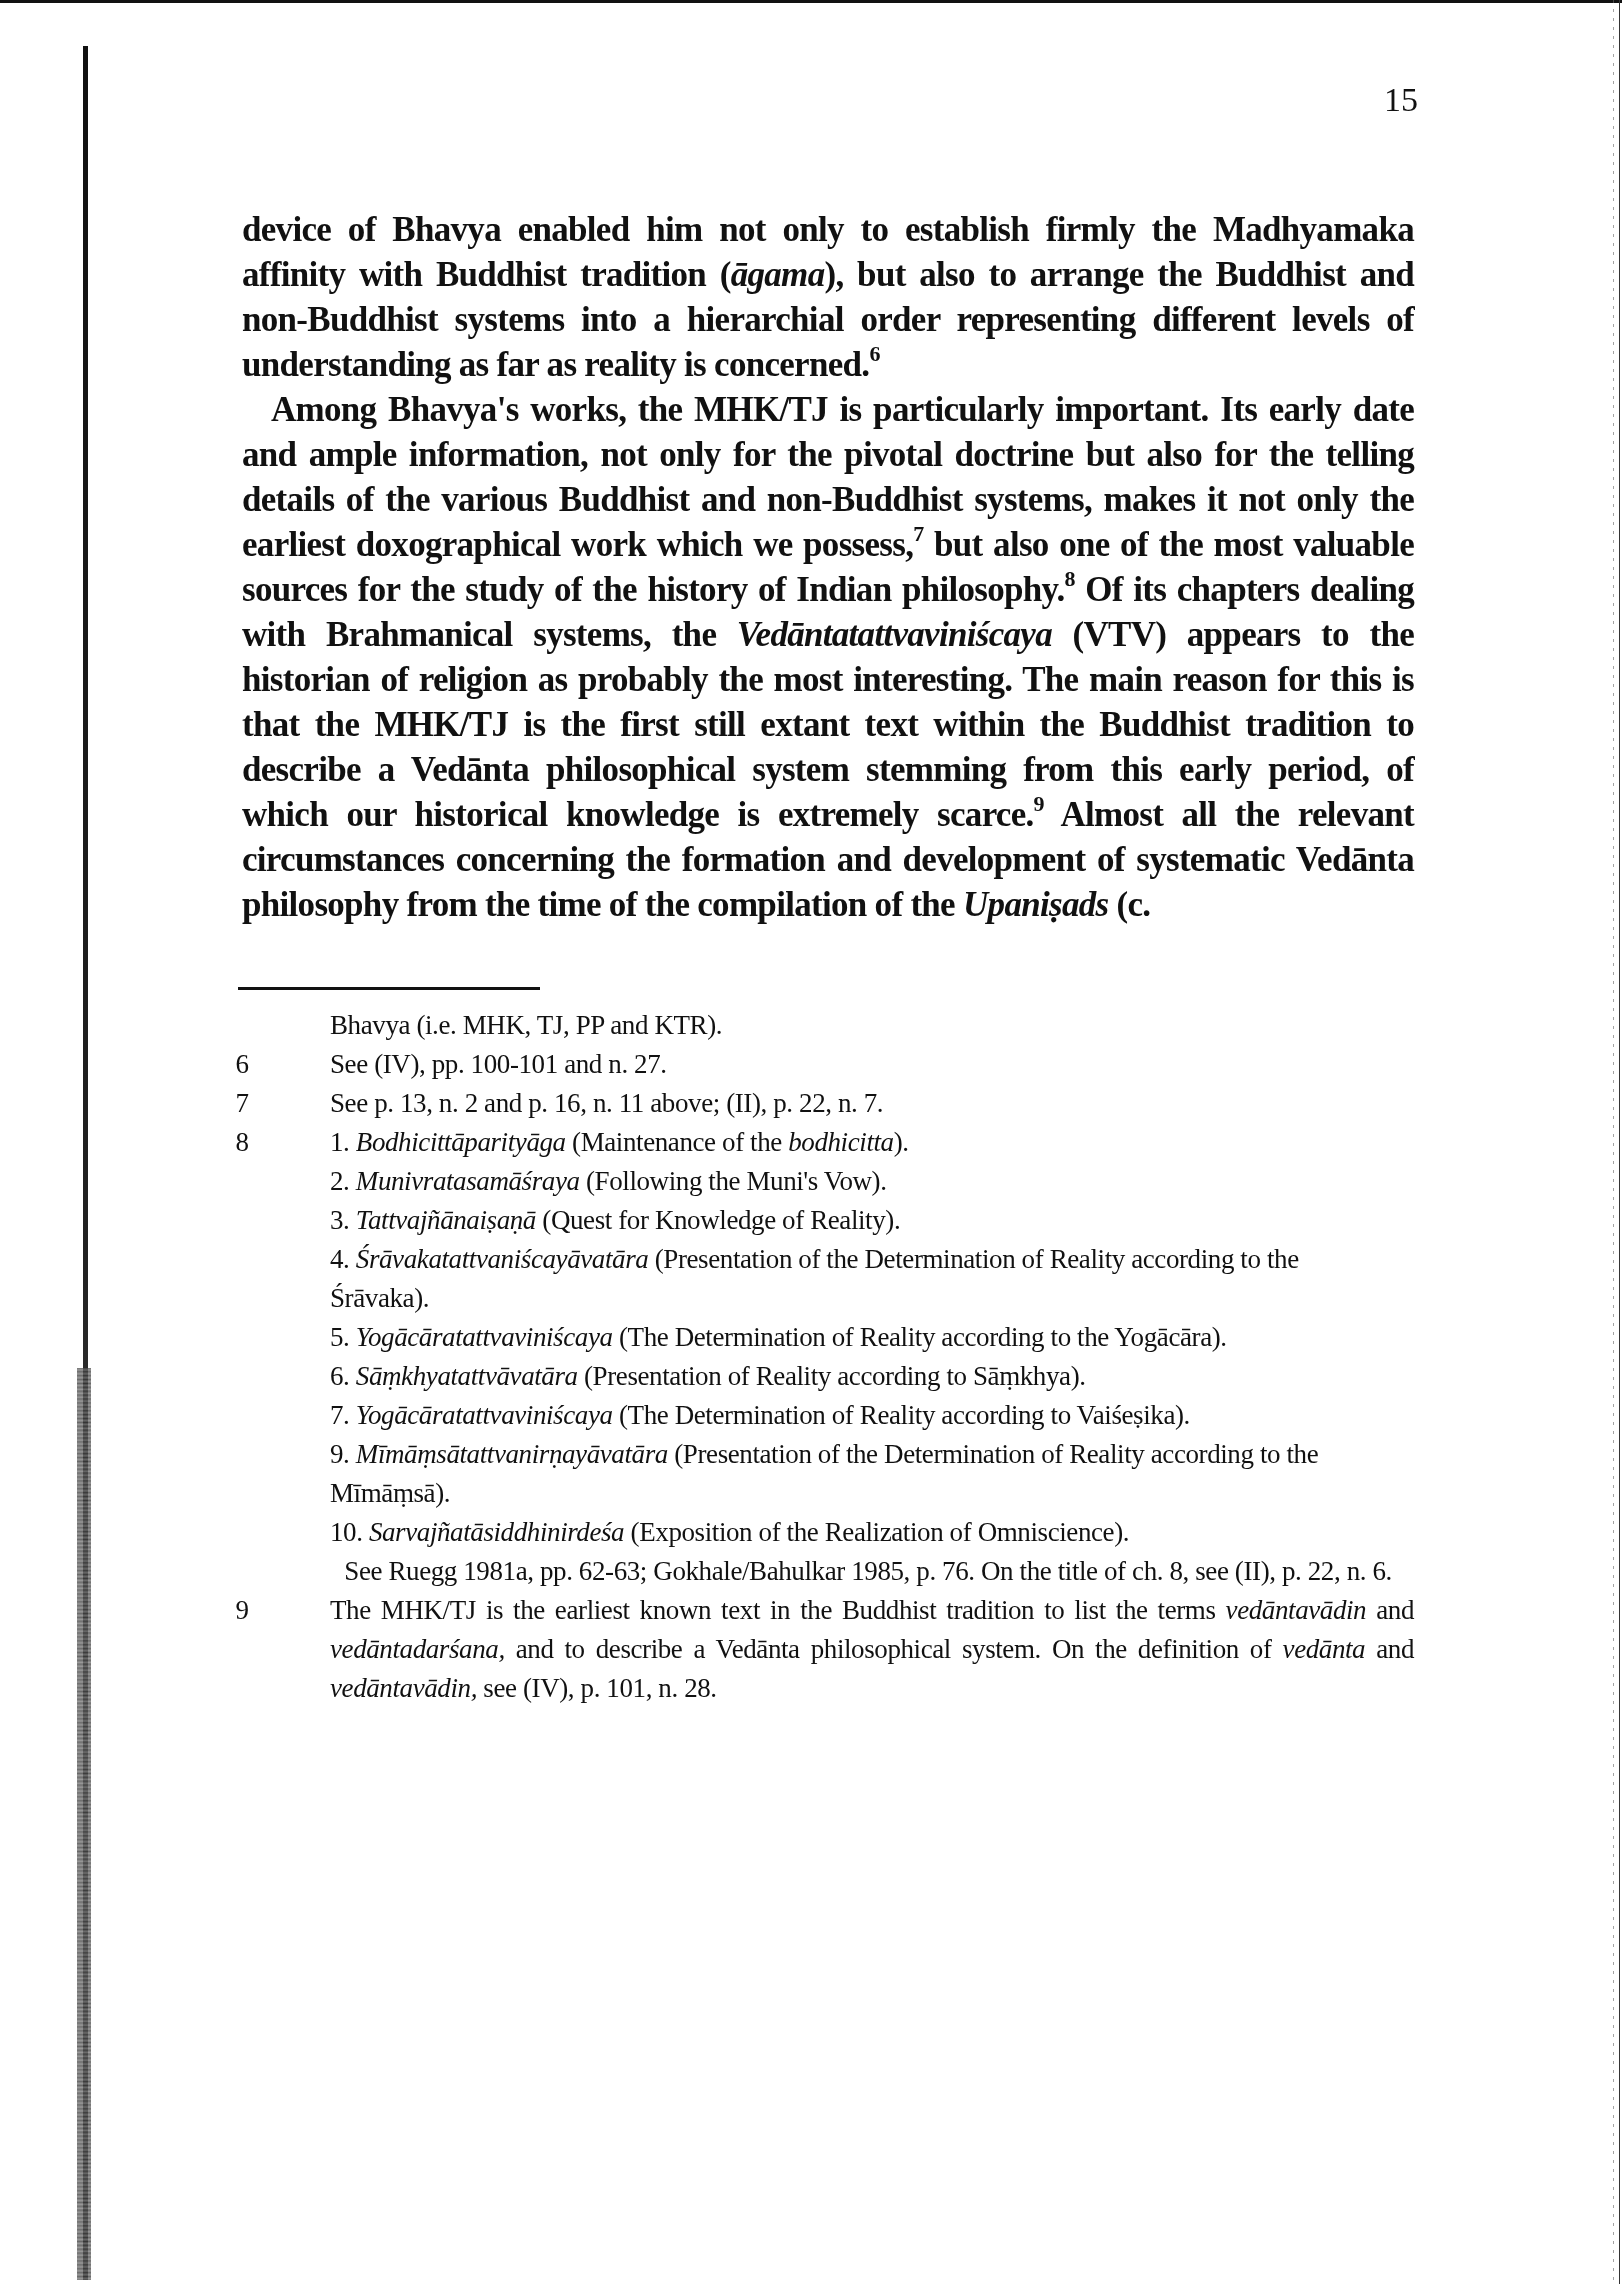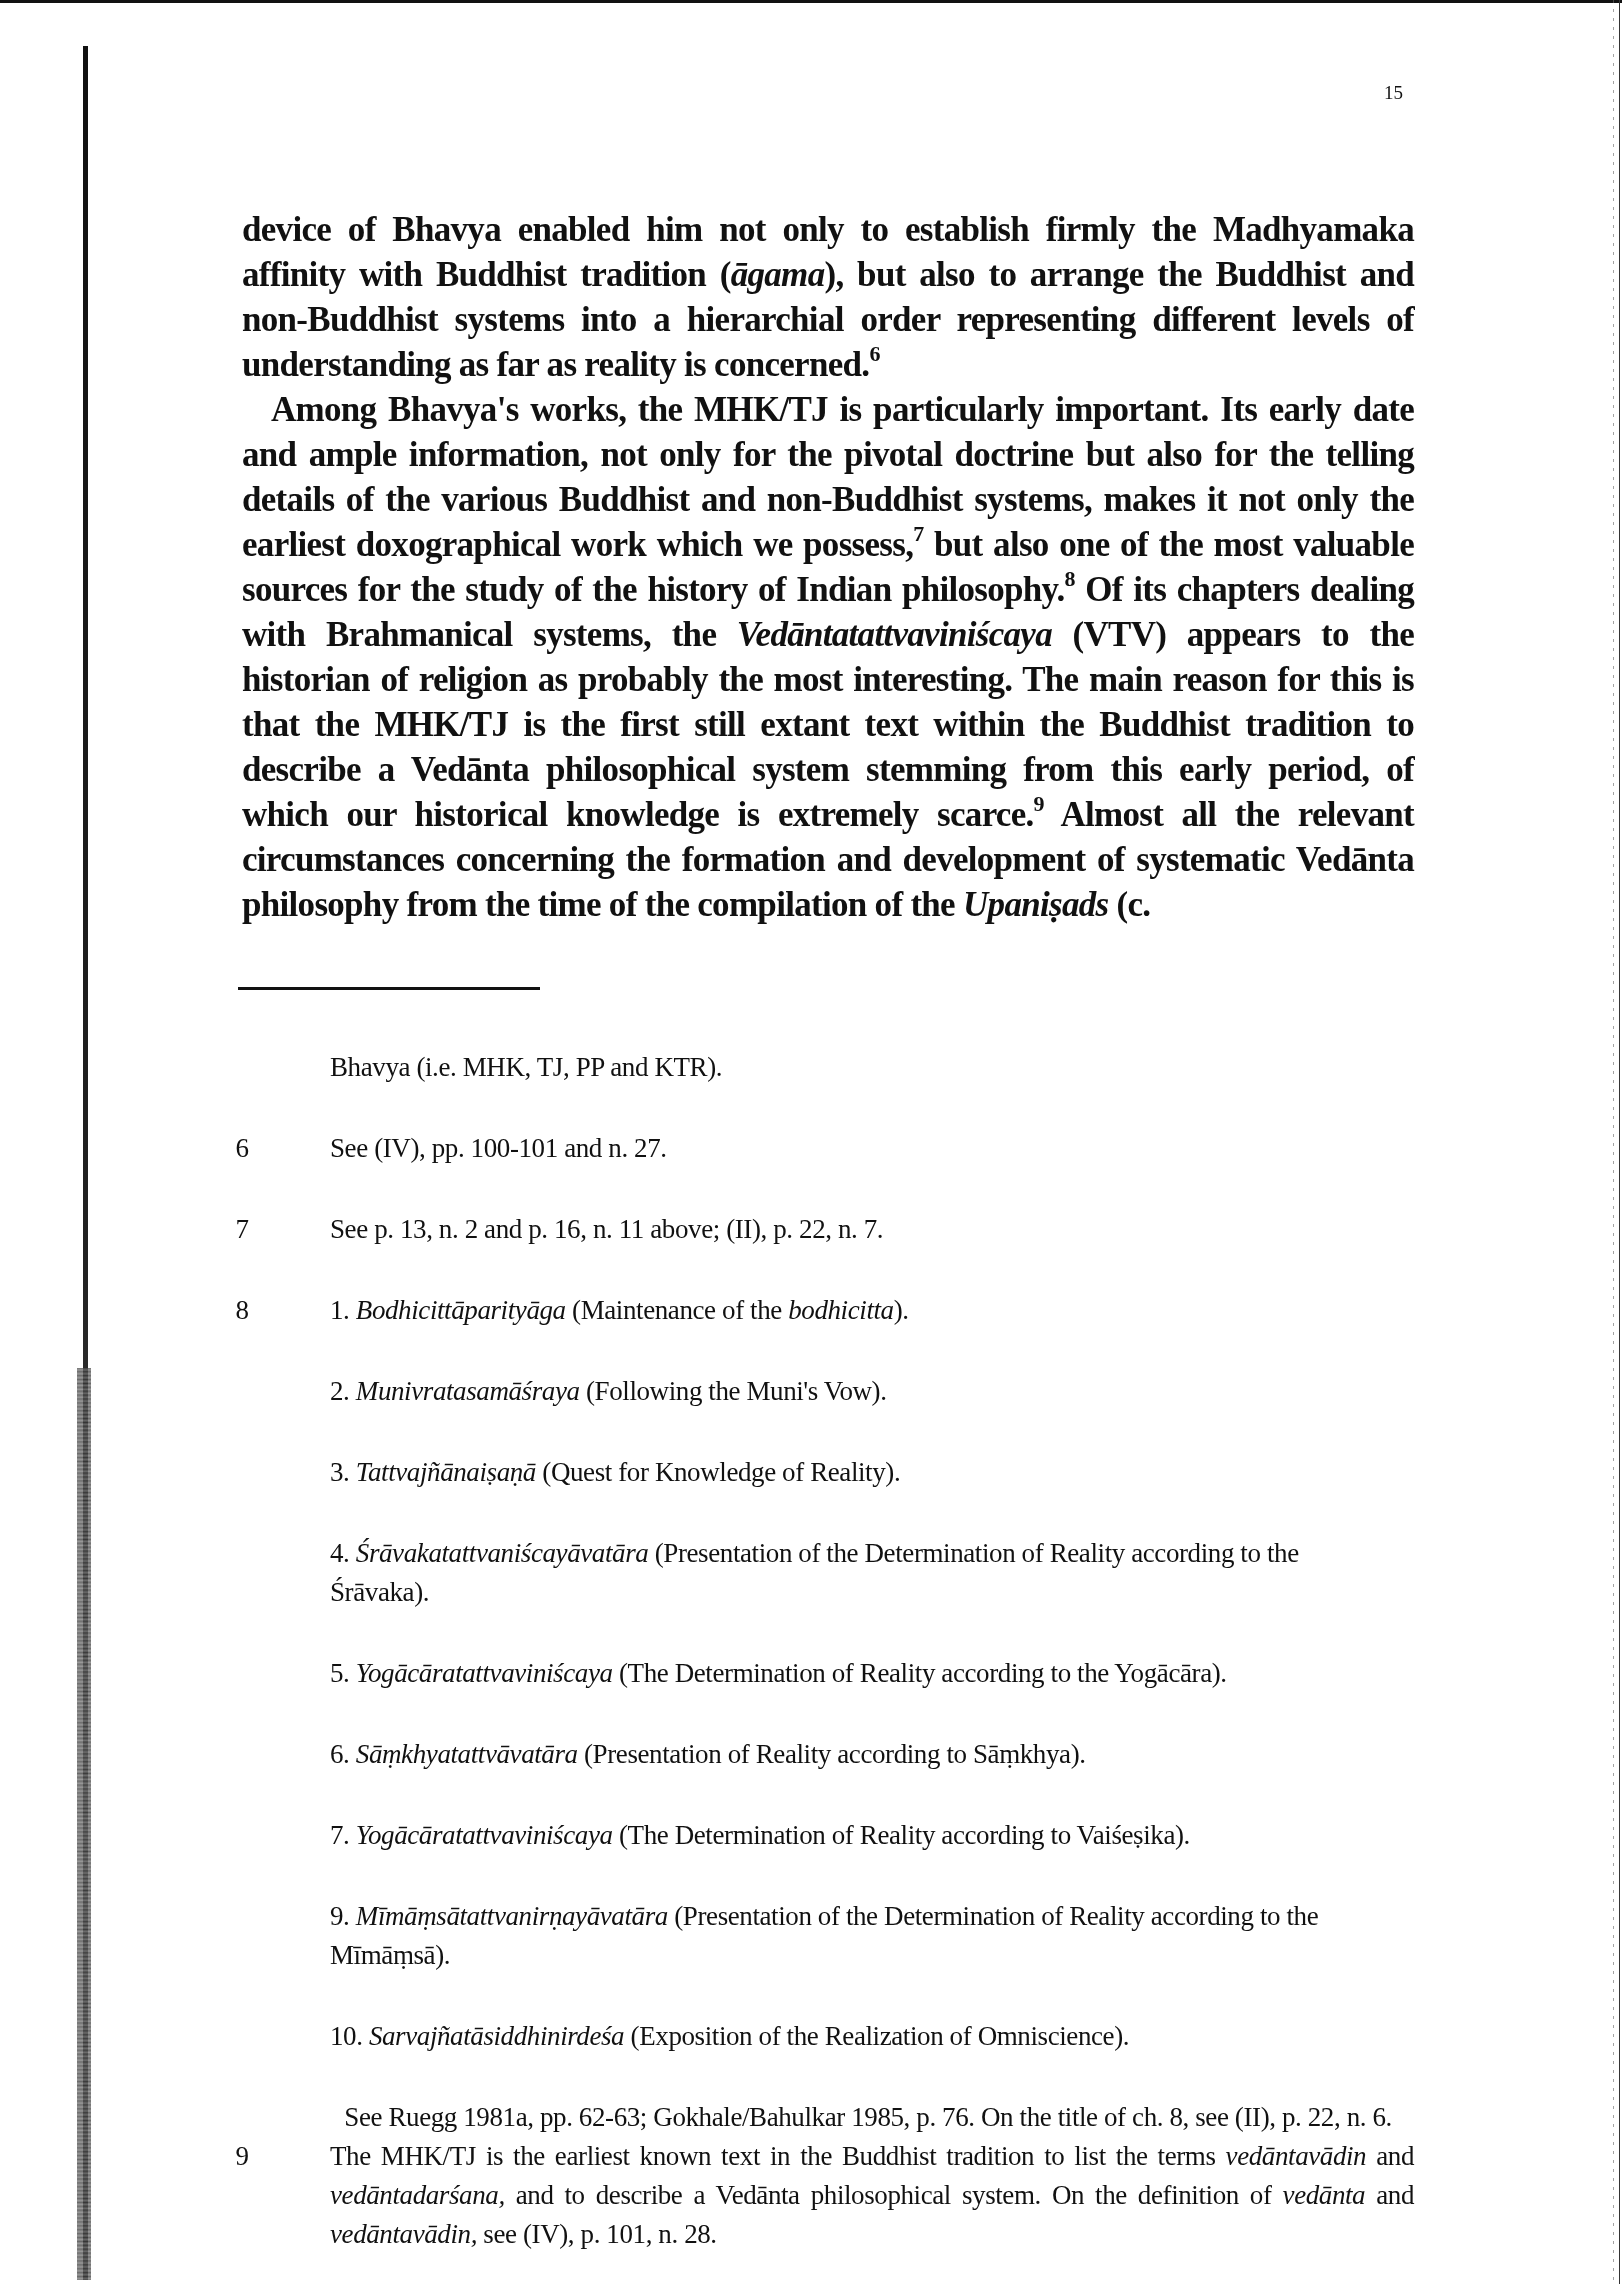--- a/index.html
+++ b/index.html
@@ -17,38 +17,38 @@
     background: repeating-linear-gradient(to bottom, #444 0px, #777 2px, #333 3.9px);
     opacity: 0.75;
   }
   .edge-right { position: absolute; left: 1619px; top: 0; width: 1.3px; height: 2284px; background: #333; }
   .edge-right-dots {
     position: absolute; left: 1613px; top: 0; width: 1.3px; height: 2284px;
     background: repeating-linear-gradient(to bottom, #666 0px, #666 2.6px, transparent 2.6px, transparent 9px);
     opacity: 0.6;
   }
   .page-number {
-    position: absolute; left: 1384px; top: 83px; font-size: 19px; line-height: 1;
+    position: absolute; left: 1384px; top: 83px; font-size: 34px; line-height: 1;
   }
   .body-text {
     position: absolute; left: 242px; top: 207px; width: 1172px;
     font-size: 35px; line-height: 45px; text-align: justify;
     font-stretch: condensed; letter-spacing: -0.7px;
   }
   .body-text p { margin: 0; font-weight: bold; }
   .body-text .indent { text-indent: 29px; }
   .body-text sup { font-size: 22px; line-height: 0; vertical-align: 0.7em; }
   .footnote-rule { position: absolute; left: 238px; top: 987px; width: 302px; height: 3.3px; background: #111; }
   .footnotes {
     position: absolute; left: 229px; top: 1006px; width: 1185px;
     font-size: 27px; line-height: 39px; letter-spacing: -0.4px;
   }
   .fn { position: relative; padding-left: 101px; }
   .fn-num { position: absolute; left: 6.5px; top: 0; font-size: 27px; }
-  .fn-line { display: block; margin-top: 42px; }
+  .fn-line { display: block; }
   .fn-para9 { text-align: justify; text-align-last: left; }
   i { font-style: italic; }
 </style>
 </head>
 <body>
 
 <div class="top-rule"></div>
 <div class="binding-left"></div>
 <div class="binding-left-wide"></div>
 <div class="edge-right"></div>

